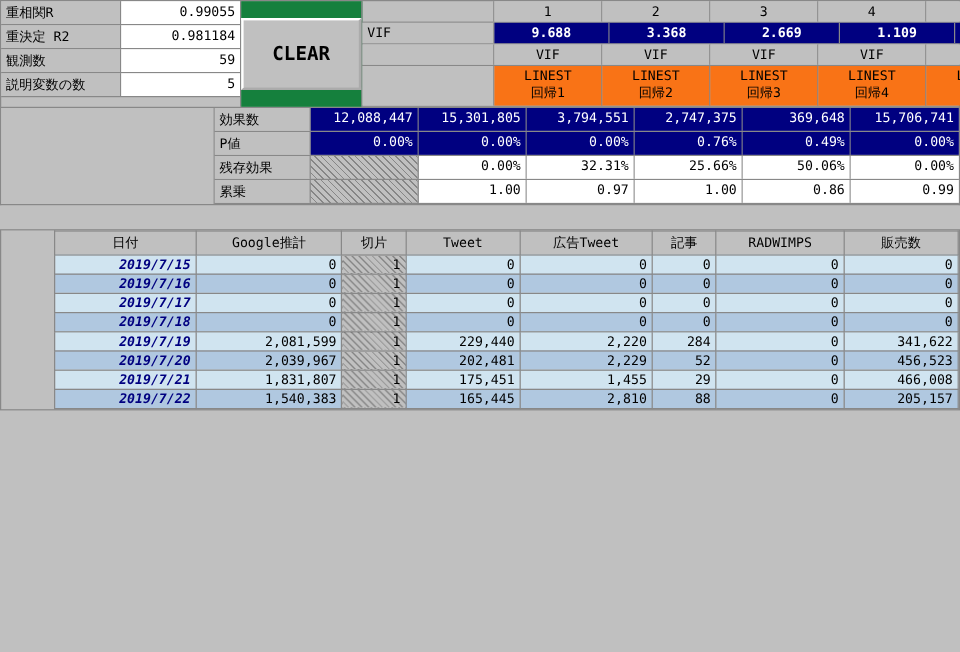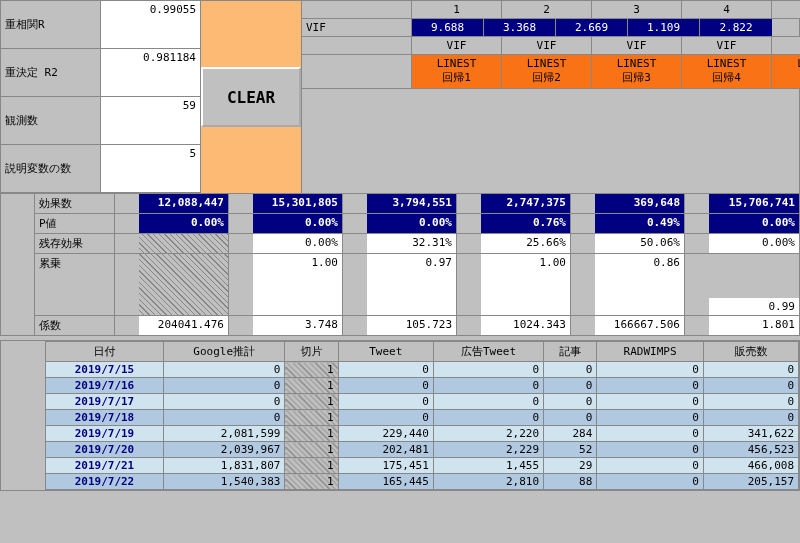--- a/index.html
+++ b/index.html
@@ -26,21 +26,21 @@
     .stats-panel {
       width: 200px;
       border-right: 1px solid #888;
     }
     .stat-row {
       display: flex;
       border-bottom: 1px solid #888;
     }
     .stat-label {
       width: 100px;
-      padding: 16px 4px;
+      padding: 2px 4px;
       background: #c0c0c0;
       border-right: 1px solid #888;
       font-size: 11px;
     }
     .stat-value {
       width: 100px;
       padding: 2px 4px;
       text-align: right;
       background: white;
       font-size: 11px;
@@ -50,21 +50,21 @@
       color: white;
       font-weight: bold;
     }
     
     .clear-panel {
       width: 130px;
       display: flex;
       align-items: center;
       justify-content: center;
       border-right: 1px solid #888;
-      background: #fdba74;
+      background: #15803d;
     }
     .clear-btn {
       width: 100px;
       height: 60px;
       background: #c0c0c0;
       border: 2px outset #fff;
       font-size: 16px;
       font-weight: bold;
       cursor: pointer;
       font-family: inherit;
@@ -98,27 +98,27 @@
       border-bottom: 1px solid #888;
     }
     .vif-cell-label {
       width: 110px;
       border-right: 1px solid #888;
       padding: 2px 4px;
       background: #c0c0c0;
       font-size: 11px;
     }
     .vif-cell-dark {
-      width: 72px;
+      width: 96px;
       text-align: center;
       border-right: 1px solid #888;
       padding: 2px;
       background: #000080;
       color: white;
-      font-weight: normal;
+      font-weight: bold;
       font-size: 11px;
     }
     .vif-cell-dark:first-of-type {
       background: #c0c0c0;
     }
     .vif-label-cell {
       width: 90px;
       text-align: center;
       border-right: 1px solid #888;
       padding: 2px;
@@ -158,51 +158,50 @@
       background: #c0c0c0;
     }
     .middle-right {
       flex: 1;
       display: flex;
       flex-direction: column;
     }
     .mid-row {
       display: flex;
       border-bottom: 1px solid #888;
-      gap: 24px;
     }
     .mid-label {
       width: 80px;
       padding: 2px 4px;
       background: #c0c0c0;
       border-right: 1px solid #888;
       font-size: 11px;
     }
     .mid-cell {
       width: 90px;
       text-align: right;
       padding: 2px 4px;
       border-right: 1px solid #888;
       font-size: 11px;
     }
     .mid-cell.dark {
       background: #000080;
       color: white;
-      font-weight: bold;
+      font-weight: normal;
     }
     .mid-cell.white {
       background: white;
     }
     .mid-cell.grey {
       background: #c0c0c0;
     }
 
     
     .bottom-section {
-      margin-top: 4px;
+      margin-top: 20px;
       border: 1px solid #888;
       padding-left: 44px;
     }
     .data-table {
       width: 100%;
       border-collapse: collapse;
     }
     .data-table th {
       background: #c0c0c0;
       border: 1px solid #888;
@@ -218,23 +217,24 @@
       text-align: right;
     }
     .data-table tr:nth-child(odd) td {
       background: #d0e4f0;
     }
     .data-table tr:nth-child(even) td {
       background: #b0c8e0;
     }
     .data-table td:first-child {
       background: #c0c0c0;
-      text-align: center;
+      text-align: right;
       color: #000080;
       font-weight: bold;
+      font-style: italic;
     }
     
     .diag-cell {
       position: relative;
       overflow: hidden;
       background: repeating-linear-gradient(
         45deg,
         transparent,
         transparent 3px,
         rgba(0,0,0,0.3) 3px,
@@ -346,32 +346,23 @@
         <div class="mid-cell white" style="border-right:none;">0.00%</div>
       </div>
 
       <div class="mid-row">
         <div class="mid-label">累乗</div>
         <div class="mid-cell grey diag-cell"></div>
         <div class="mid-cell white">1.00</div>
         <div class="mid-cell white">0.97</div>
         <div class="mid-cell white">1.00</div>
         <div class="mid-cell white">0.86</div>
-        <div class="mid-cell white" style="border-right:none;margin-top:44px;">0.99</div>
-      </div>
-
-      <div class="mid-row" style="border-bottom:none;">
-        <div class="mid-label">係数</div>
-        <div class="mid-cell white">204041.476</div>
-        <div class="mid-cell white">3.748</div>
-        <div class="mid-cell white">105.723</div>
-        <div class="mid-cell white">1024.343</div>
-        <div class="mid-cell white">166667.506</div>
-        <div class="mid-cell white" style="border-right:none;">1.801</div>
-      </div>
+        <div class="mid-cell white" style="border-right:none;">0.99</div>
+      </div>
+
     </div>
   </div>
 
   <div class="bottom-section">
     <table class="data-table">
       <thead>
         <tr>
           <th>日付</th>
           <th>Google推計</th>
           <th>切片</th>

